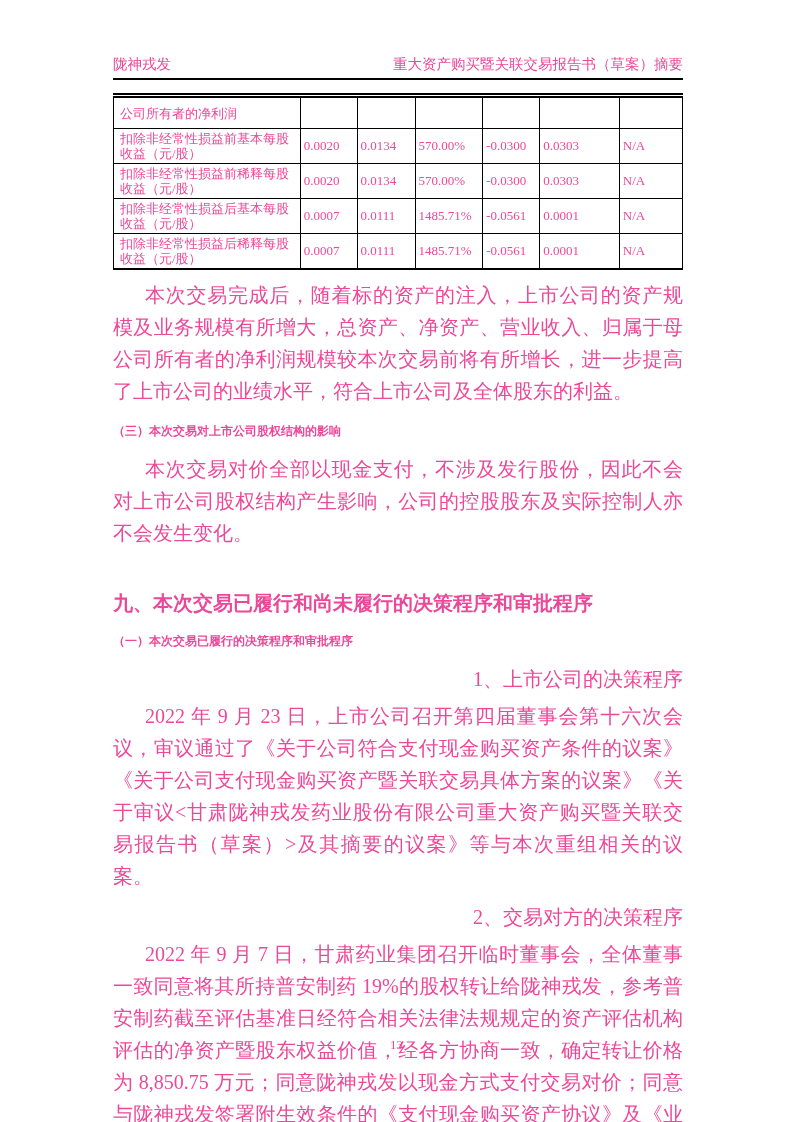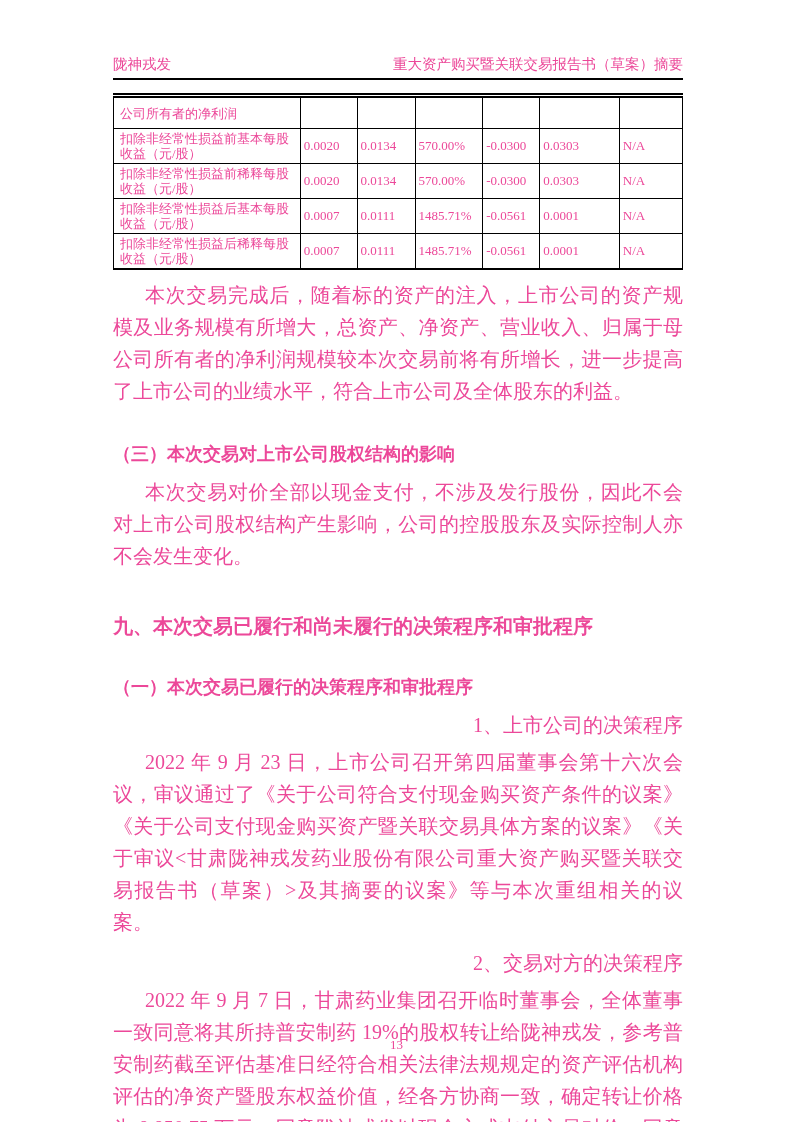--- a/index.html
+++ b/index.html
@@ -25,21 +25,21 @@
   p.body{
     font-size:20px;line-height:32px;margin:9px 0 0;
     text-align:justify;text-indent:32px;
   }
   p.tight{margin-top:5px;}
   p.subitem{margin-top:9px;text-align:right;}
   .h-main,.h-sub{
     font-family:"Liberation Sans","DejaVu Sans",sans-serif;font-weight:bold;margin:0;
   }
   .h-main{font-size:20px;line-height:28px;margin-top:40px;}
-  .h-sub{font-size:18px;line-height:25px;margin-top:35px;}
+  .h-sub{font-size:12px;line-height:25px;margin-top:12px;}
   .footer{
     position:absolute;left:0;top:1036px;width:793px;text-align:center;
     font-size:13px;line-height:18px;
   }
 </style>
 </head>
 <body>
 
 <div class="page">
   <div class="content">

